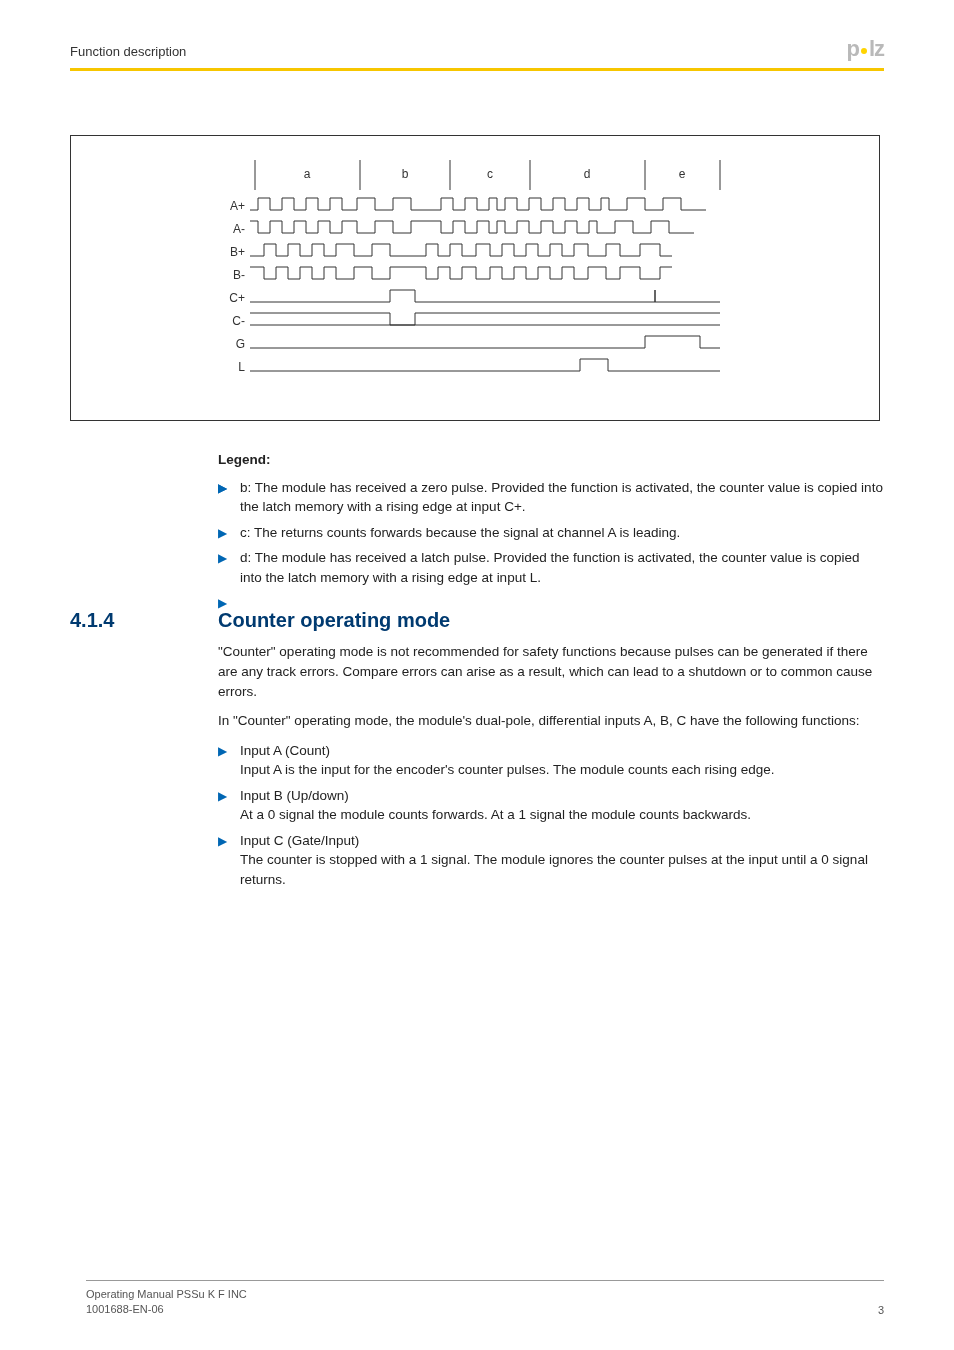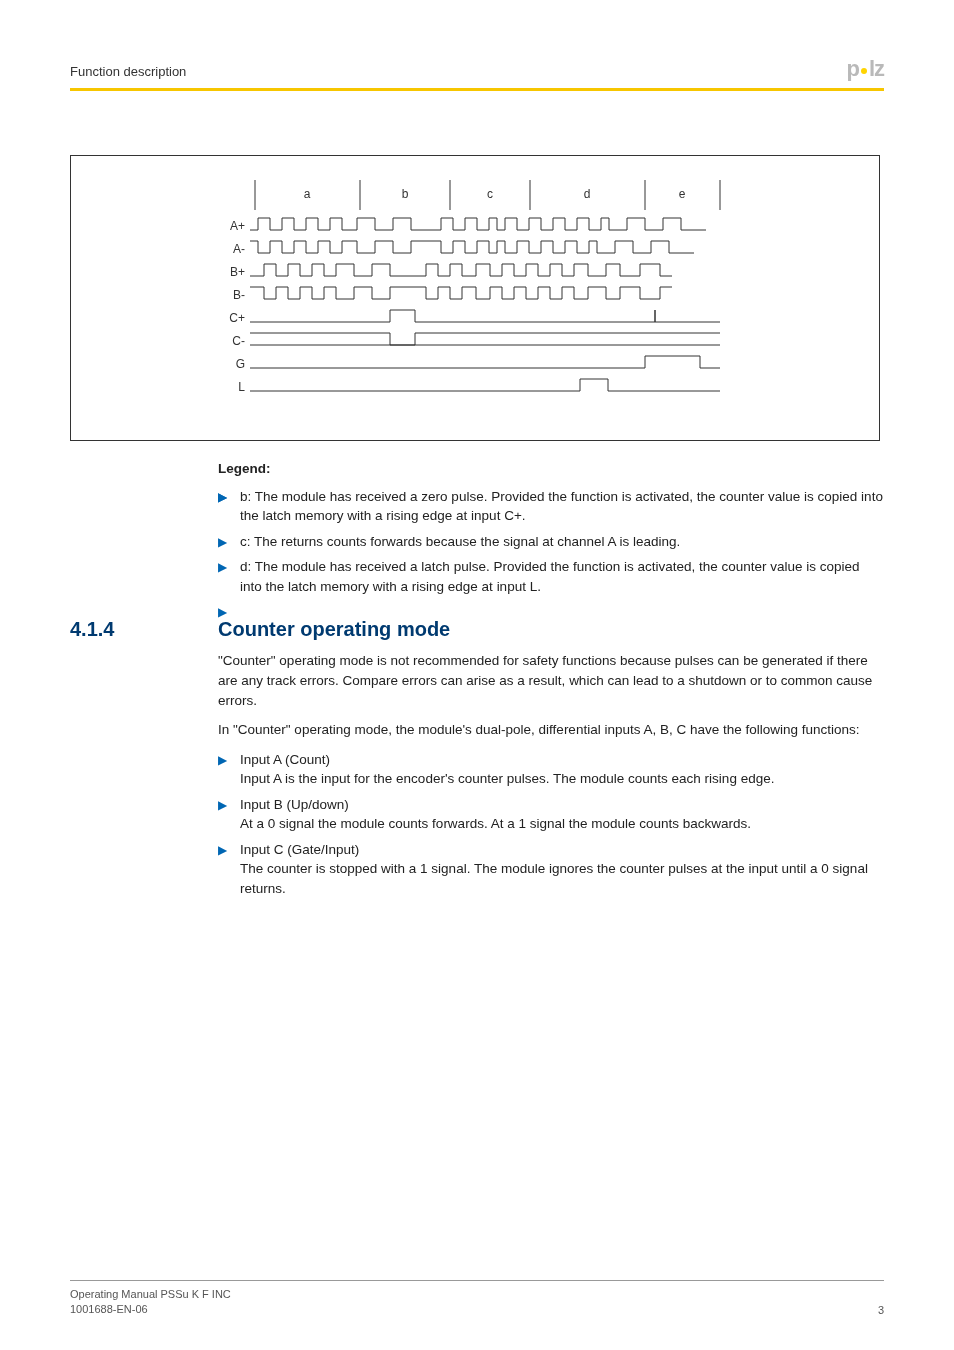--- a/index.html
+++ b/index.html
@@ -1,38 +1,38 @@
 <!DOCTYPE html>
 <html><head>
 <meta charset="utf-8">
 <style>
   * { box-sizing: border-box; margin: 0; padding: 0; }
   html, body { width: 954px; height: 1350px; background: #fff; font-family: Arial, Helvetica, sans-serif; color: #222; }
-  .page { position: relative; width: 954px; height: 1350px; padding: 56px 70px 40px 70px; }
+  .page { position: relative; width: 954px; height: 1350px; padding: 36px 70px 40px 70px; }
   .header { display: flex; justify-content: space-between; align-items: baseline; padding-bottom: 6px; }
   .header-title { font-size: 13px; color: #333; }
   .logo { display: flex; align-items: baseline; gap: 1px; }
   .logo-text { font-family: Arial, sans-serif; font-weight: 700; font-size: 22px; color: #b9b9b9; letter-spacing: -1px; }
   .logo-dot { display: inline-block; width: 6px; height: 6px; background: #ffd400; border-radius: 50%; position: relative; top: -2px; margin: 0 1px; }
   .yellow-rule { height: 3px; background: #f7c600; width: 100%; }
   .content { margin-left: 148px; margin-top: 64px; }
   .diagram-box { border: 1px solid #333; width: 810px; margin-left: -148px; padding: 24px 30px 30px 30px; }
   .diagram-svg { display: block; margin: 0 auto; }
-  .legend-block { margin-top: 18px; }
+  .legend-block { margin-top: 29px; }
   .bold { font-weight: 700; }
   .para { font-size: 13.5px; line-height: 1.45; margin-top: 4px; }
   .bullet-list { list-style: none; margin-top: 8px; }
   .bullet-list li { position: relative; padding-left: 22px; font-size: 13.5px; line-height: 1.45; margin-bottom: 6px; }
   .bullet-list li .arrow { position: absolute; left: 0; top: 2px; color: #0066b3; font-size: 12px; }
   .section-row { display: flex; margin-top: 22px; }
   .section-num { width: 148px; margin-left: -148px; font-size: 20px; font-weight: 700; color: #003a70; }
   .section-title { font-size: 20px; font-weight: 700; color: #003a70; }
   .section-body { margin-top: 10px; }
   .section-body p { font-size: 13.5px; line-height: 1.45; margin-bottom: 10px; }
-  .footer { position: absolute; left: 70px; right: 70px; bottom: 34px; border-top: 1px solid #999; padding-top: 6px; display: flex; justify-content: space-between; align-items: flex-end; font-size: 11px; color: #555; }
+  .footer { position: absolute; left: 86px; right: 70px; bottom: 34px; border-top: 1px solid #999; padding-top: 6px; display: flex; justify-content: space-between; align-items: flex-end; font-size: 11px; color: #555; }
   .footer-left { line-height: 1.3; }
 </style>
 </head>
 <body>
 
 <div class="page">
   <div class="header">
     <div class="header-title">Function description</div>
     <div class="logo">
       <span class="logo-text">p</span>

